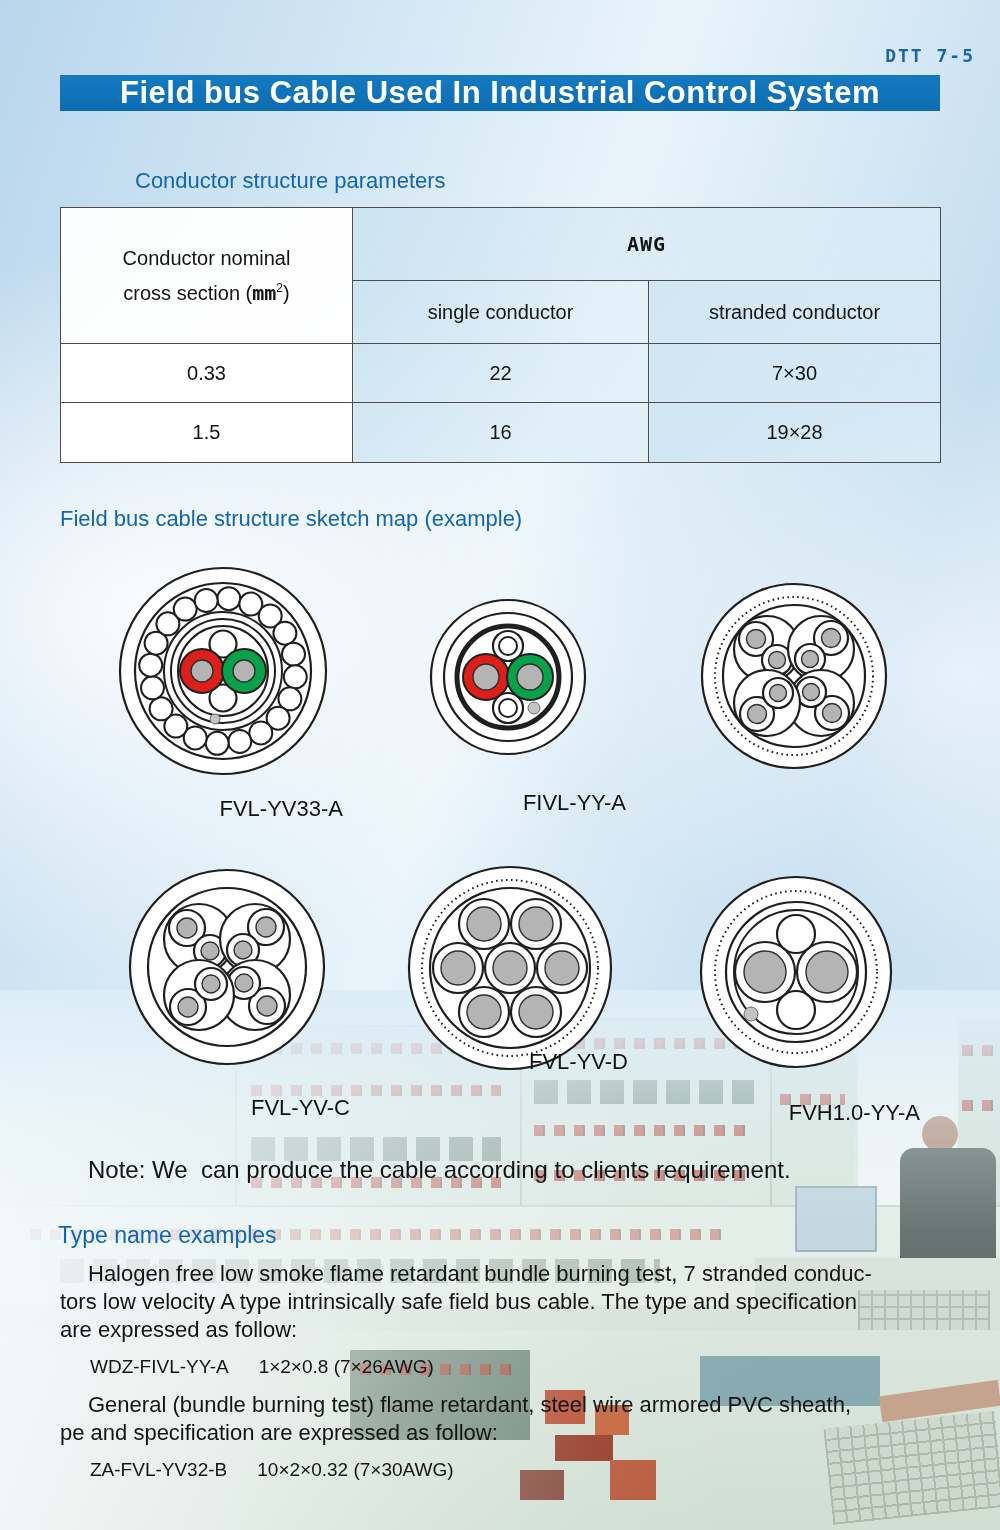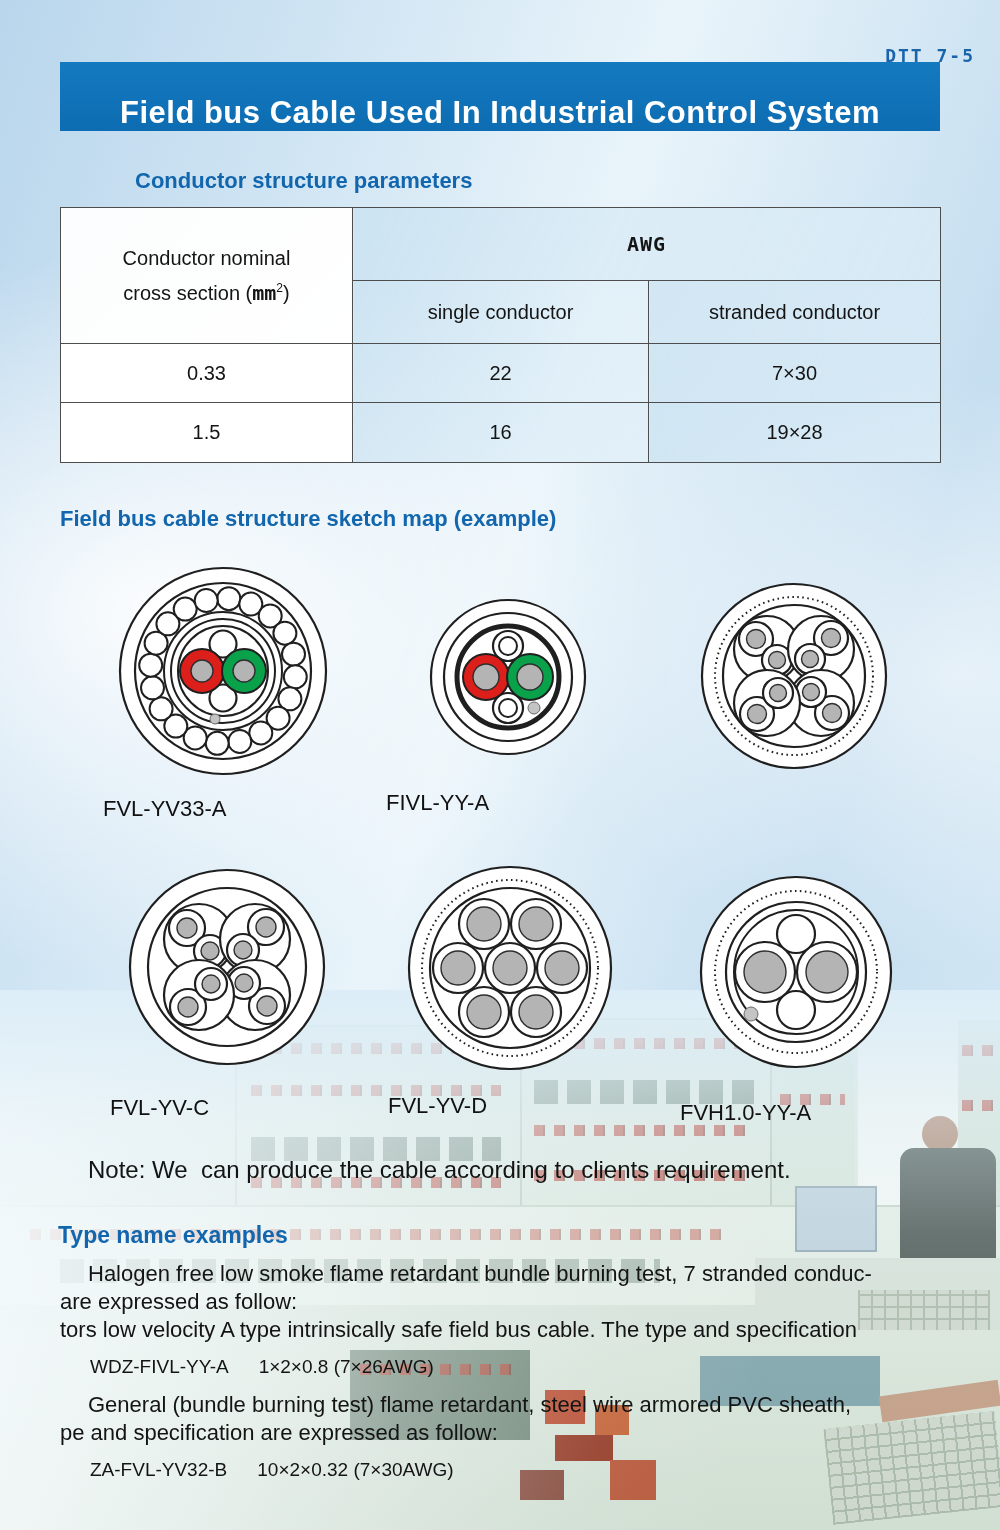--- a/index.html
+++ b/index.html
@@ -22,41 +22,41 @@
       repeating-linear-gradient(0deg,#a9bca9 0 2px,rgba(0,0,0,0) 2px 12px),#cdd9cb;}
   .photo-fade{position:absolute;left:0;top:990px;width:1000px;height:540px;z-index:2;
     background:
       linear-gradient(to bottom,#dcedf7 0%,rgba(220,237,247,.78) 9%,rgba(226,240,248,.46) 24%,rgba(232,243,250,.18) 45%,rgba(232,243,250,.04) 70%,rgba(232,243,250,0) 100%),
       linear-gradient(100deg,rgba(246,251,253,.95) 0%,rgba(246,251,253,.62) 24%,rgba(246,251,253,.28) 44%,rgba(246,251,253,.06) 62%,rgba(255,255,255,0) 76%);
   }
   
   .content{position:absolute;inset:0;z-index:3;padding-left:16px;}
   .doc-code{position:absolute;top:45px;right:25px;font-family:"DejaVu Sans Mono",monospace;
     font-weight:bold;font-size:18px;letter-spacing:2px;color:#1a64ab;}
-  .title-bar{position:absolute;left:60px;top:62px;width:880px;height:69px;
+  .title-bar{position:absolute;left:60px;top:75px;width:880px;height:36px;
     background:linear-gradient(to bottom,#147ac0,#0d6cb2);
-    display:flex;align-items:flex-end;justify-content:center;}
+    display:flex;align-items:flex-start;justify-content:center;}
   .title-bar span{color:#ffffff;font-weight:bold;font-size:31px;letter-spacing:.5px;}
-  .h-blue{position:absolute;color:#1266ae;font-weight:bold;font-size:22px;}
+  .h-blue{position:absolute;color:#1266ae;font-weight:normal;font-size:22px;}
   .h-cond{left:135px;top:168px;}
   .h-sketch{left:60px;top:506px;}
   .h-type{left:58px;top:1222px;font-size:23px;text-align:right;}
   
   table.params{position:absolute;left:60px;top:207px;width:880px;border-collapse:collapse;table-layout:fixed;}
   table.params td{border:1px solid #4d4d4d;text-align:center;vertical-align:middle;font-size:20px;color:#141414;}
   td.c1h{background:linear-gradient(135deg,#fbfdfe,#ffffff);}
   td.c1d{background:#ffffff;}
   td.blue{background:linear-gradient(115deg,rgba(198,224,240,.62),rgba(228,242,250,.45));}
   .awg{font-family:"DejaVu Sans Mono",monospace;font-weight:bold;font-size:22px;letter-spacing:1px;}
   .mono{font-family:"DejaVu Sans Mono",monospace;font-weight:bold;}
   .c1h .line{line-height:30px;font-size:20px;}
   sup{font-size:12px;}
   
   .diag{position:absolute;}
-  .dlabel{position:absolute;font-size:22px;color:#111;text-align:left;width:240px;}
+  .dlabel{position:absolute;font-size:22px;color:#111;text-align:right;width:240px;}
   svg .ln{fill:none;stroke:#1f1f1f;stroke-width:2;}
   svg .lnw{fill:#ffffff;stroke:#1f1f1f;stroke-width:2.2;}
   svg .dot{fill:none;stroke:#1f1f1f;stroke-width:2;stroke-dasharray:1.6 3.4;}
   svg .core{fill:#b4b4b4;stroke:#2e2e2e;stroke-width:1.4;}
   svg .drain{fill:#c4c4c4;stroke:#6a6a6a;stroke-width:1;}
   
   .note{position:absolute;left:88px;top:1156px;font-size:24px;white-space:pre-wrap;color:#141414;}
   .typeblock{position:absolute;left:60px;top:1260px;width:908px;font-size:22px;line-height:28px;color:#141414;}
   .pline{white-space:pre;}
   .pline.first{padding-left:28px;}
@@ -312,31 +312,31 @@
       <circle class="lnw" cx="-31" cy="0" r="30"></circle>
         <circle class="core" cx="-31" cy="0" r="21"></circle>
       <circle class="lnw" cx="31" cy="0" r="30"></circle>
         <circle class="core" cx="31" cy="0" r="21"></circle>
       <circle class="drain" cx="-45" cy="42" r="7"></circle>
     </svg>
 
     <div class="dlabel" style="left:103px;top:796px">FVL-YV33-A</div>
     <div class="dlabel" style="left:386px;top:790px">FIVL-YY-A</div>
     <div class="dlabel" style="left:110px;top:1095px">FVL-YV-C</div>
-    <div class="dlabel" style="left:388px;top:1093px">FVL-YV-D</div>
+    <div class="dlabel" style="left:388px;top:1049px">FVL-YV-D</div>
     <div class="dlabel" style="left:680px;top:1100px">FVH1.0-YY-A</div>
 
     <div class="note">Note: We  can produce the cable according to clients requirement.</div>
 
     <div class="h-blue h-type">Type name examples</div>
 
     <div class="typeblock">
       <div class="pline first">Halogen free low smoke flame retardant bundle burning test, 7 stranded conduc-</div>
+      <div class="pline">tors low velocity A type intrinsically safe field bus cable. The type and specification</div>
       <div class="pline">are expressed as follow:</div>
-      <div class="pline">tors low velocity A type intrinsically safe field bus cable. The type and specification</div>
       <div class="spec">
         <span>WDZ-FIVL-YY-A</span><span class="spec-val">1×2×0.8 (7×26AWG)</span>
       </div>
       <div class="pline first">General (bundle burning test) flame retardant, steel wire armored PVC sheath,</div>
       <div class="pline">pe and specification are expressed as follow:</div>
       <div class="spec">
         <span>ZA-FVL-YV32-B</span><span class="spec-val">10×2×0.32 (7×30AWG)</span>
       </div>
     </div>
 

